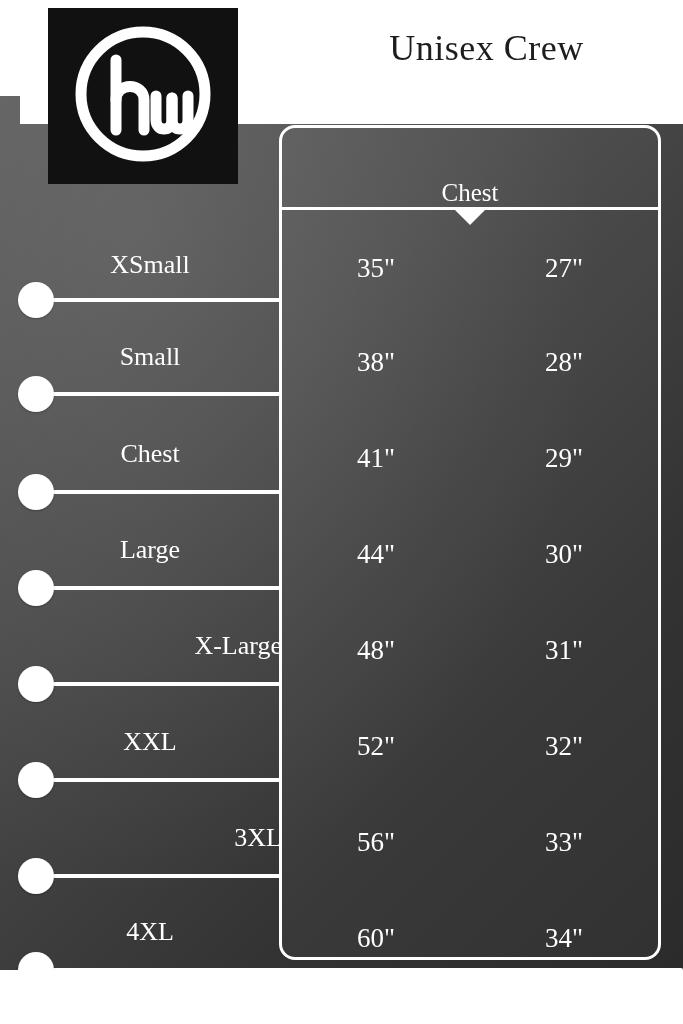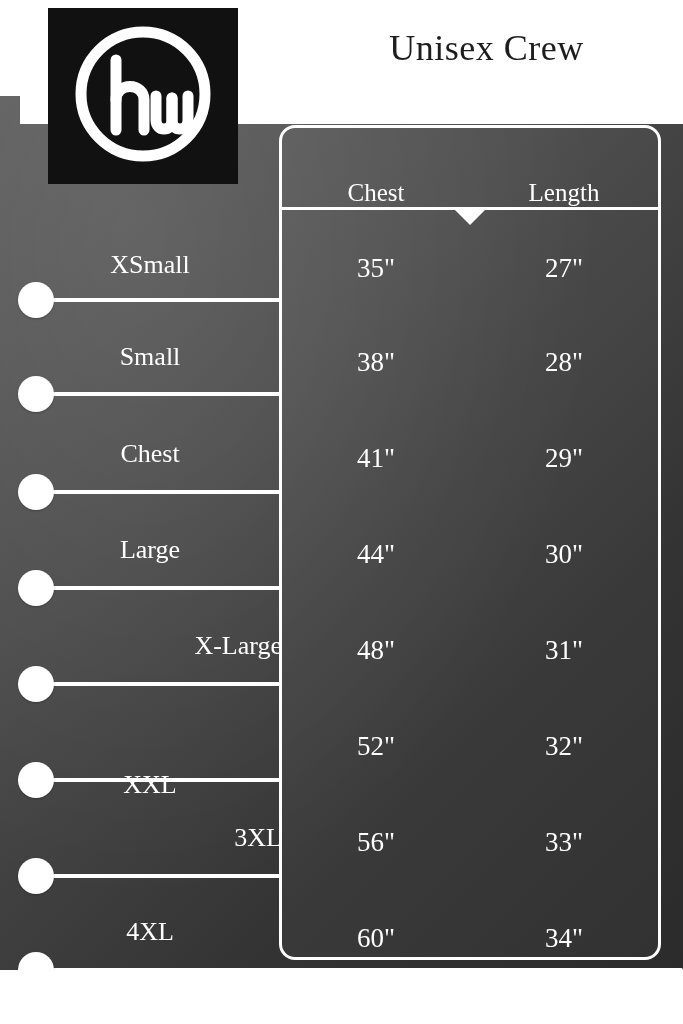--- a/index.html
+++ b/index.html
@@ -241,29 +241,28 @@
   </div>
 
   <div class="bottom-strip"></div>
 
   <div class="sizes">
     <div class="size-label" style="top: 154px;">XSmall</div>
     <div class="size-label" style="top: 246px; font-family: Liberation Serif, serif;">Small</div>
     <div class="size-label" style="top: 343px;">Chest</div>
     <div class="size-label" style="top: 439px;">Large</div>
     <div class="size-label" style="top: 535px; text-align: right;">X-Large</div>
-    <div class="size-label" style="top: 631px; margin-top: 43px;">XXL</div>
+    <div class="size-label" style="top: 631px;">XXL</div>
     <div class="size-label" style="top: 727px; text-align: right;">3XL</div>
     <div class="size-label" style="top: 821px;">4XL</div>
   </div>
 
   <div class="panel">
     <div class="panel-head">
       <div class="col">Chest</div>
-      <div class="col">Length</div>
     </div>
     <div class="caret"></div>
 
     <div class="panel-rows">
       <div class="prow" style="top: 12px; height: 92px;">
         <div class="cell">35"</div>
         <div class="cell">27"</div>
       </div>
       <div class="prow" style="top: 104px; height: 96px;">
         <div class="cell">38"</div>

